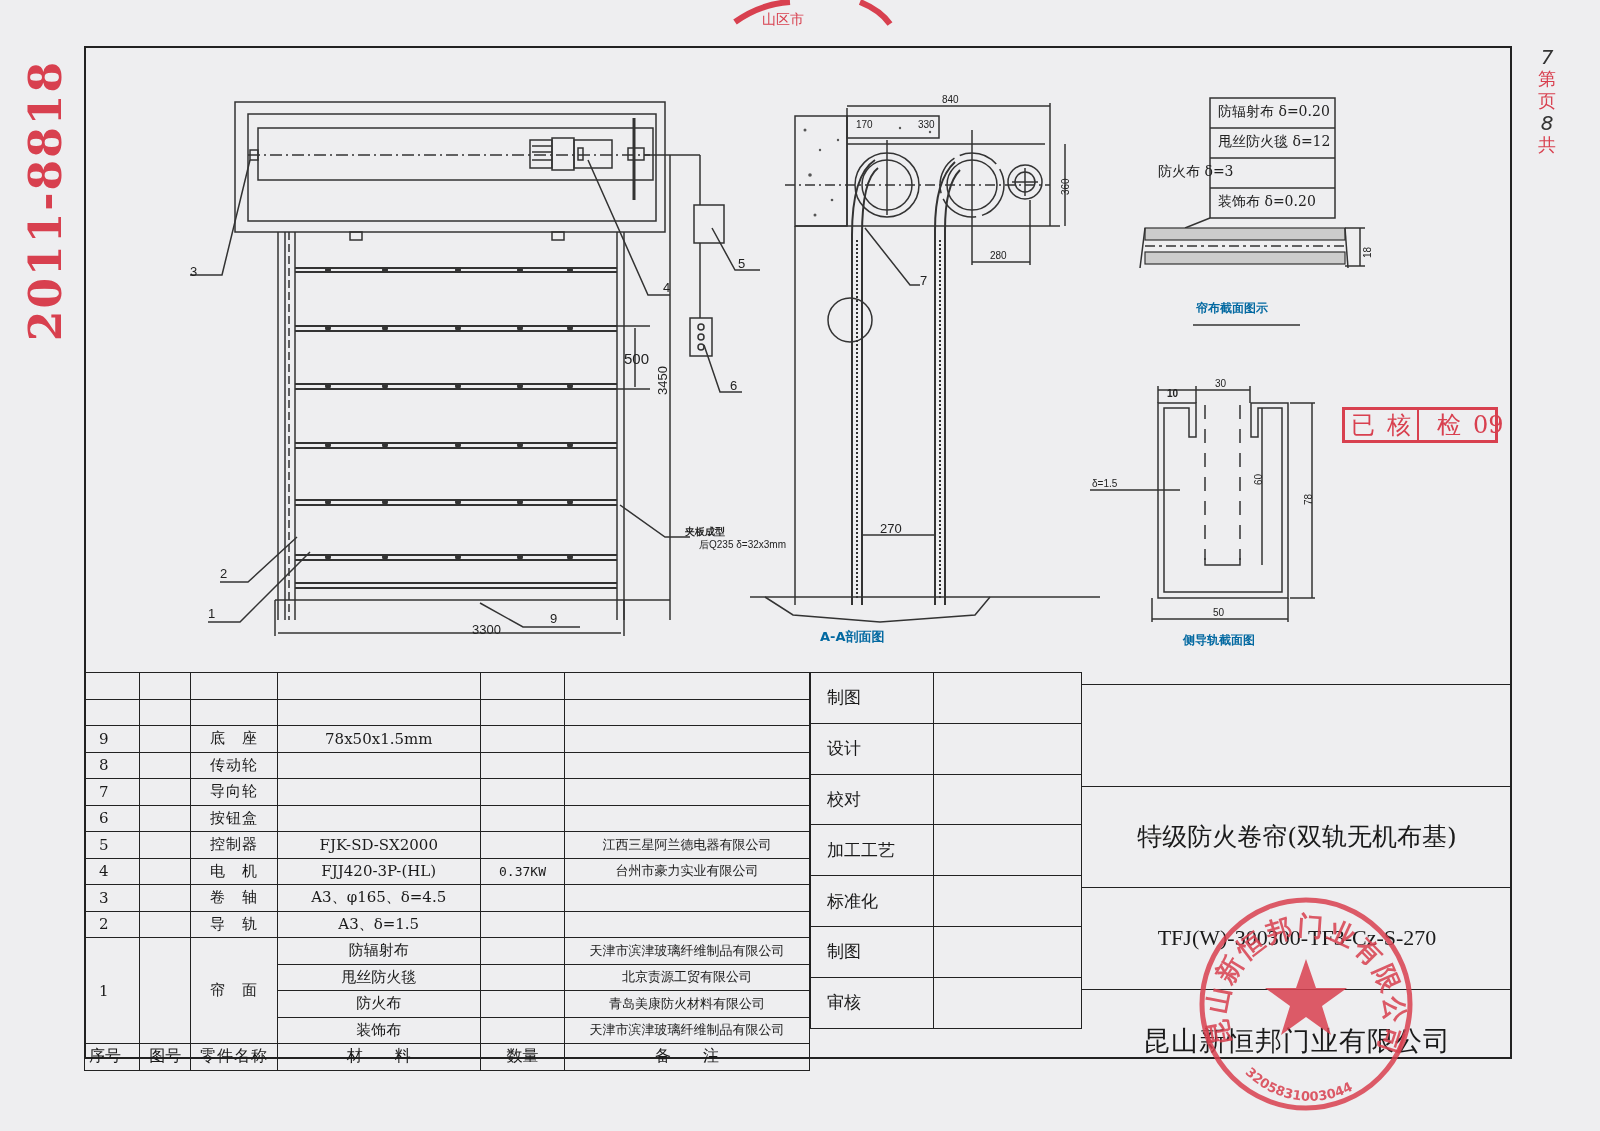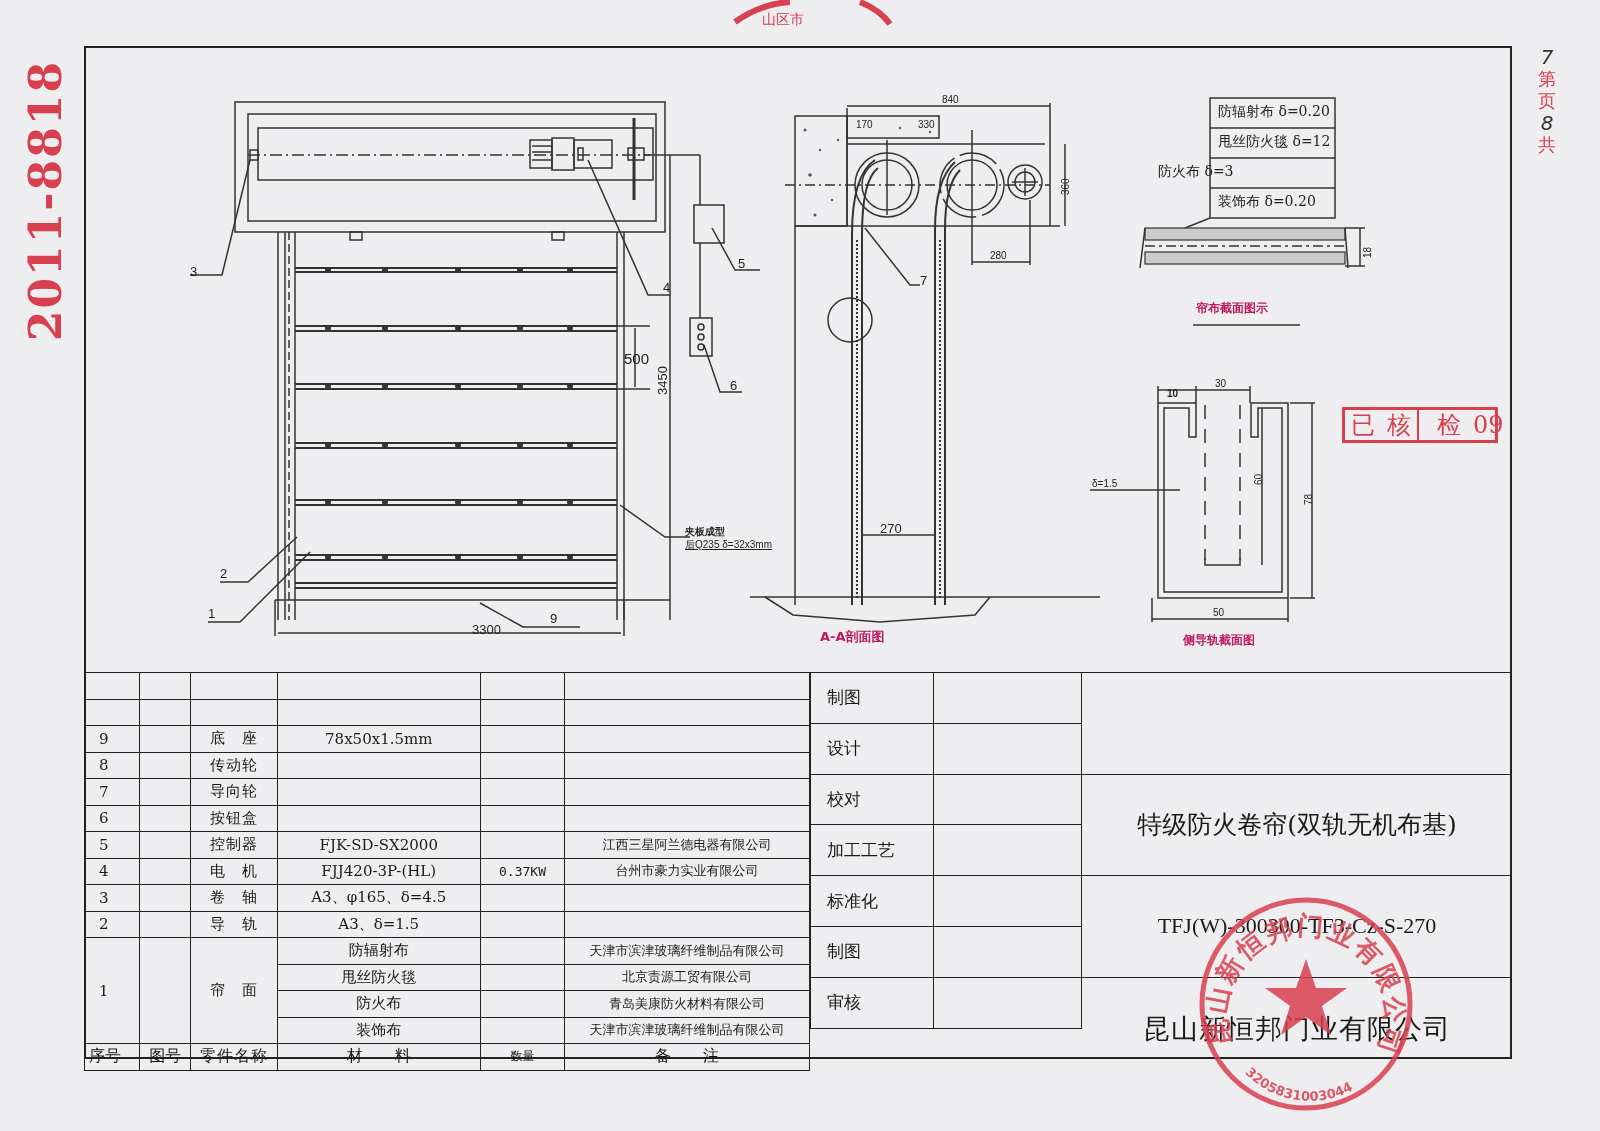--- a/index.html
+++ b/index.html
@@ -2,21 +2,21 @@
 <html><head>
 <meta charset="utf-8">
 <style>
   html,body{margin:0;padding:0;}
   body{width:1600px;height:1131px;background:#eeeef0;position:relative;overflow:hidden;
        font-family:"DejaVu Serif","Liberation Serif",serif;color:#1a1a1a;}
   .sheet{position:absolute;left:84px;top:46px;width:1428px;height:1013px;border:2px solid #222;box-sizing:border-box;}
   svg.draw{position:absolute;left:0;top:0;}
   .lbl{position:absolute;font-size:13px;font-family:"Liberation Sans",sans-serif;color:#222;white-space:nowrap;}
   .small{font-size:10px;}
-  .cap{position:absolute;font-size:13px;font-weight:bold;font-family:"DejaVu Sans",sans-serif;color:#be185d;white-space:nowrap;}
+  .cap{position:absolute;font-size:13px;font-weight:bold;font-family:"DejaVu Sans",sans-serif;color:#0369a1;white-space:nowrap;}
   
   table.parts{position:absolute;left:84px;top:672px;border-collapse:collapse;width:726px;}
   table.parts td{border:1.5px solid #222;height:25.5px;padding:0 4px;font-size:15px;text-align:center;white-space:nowrap;}
   table.parts td.num{text-align:left;padding-left:14px;width:34px;}
   table.parts td.c2{width:40px;}
   table.parts td.c3{width:74px;letter-spacing:1px;}
   table.parts td.c4{width:186px;}
   table.parts td.c5{width:72px;font-family:"DejaVu Sans Mono",monospace;font-size:13px;}
   table.parts td.c6{width:226px;font-size:13px;}
   table.parts tr.hdr td{font-size:16px;}
@@ -253,21 +253,21 @@
 <div class="lbl" style="left:663px;top:280px;">4</div>
 <div class="lbl" style="left:738px;top:256px;">5</div>
 <div class="lbl" style="left:730px;top:378px;">6</div>
 <div class="lbl" style="left:220px;top:566px;">2</div>
 <div class="lbl" style="left:208px;top:606px;">1</div>
 <div class="lbl" style="left:550px;top:611px;">9</div>
 <div class="lbl" style="left:432px;top:622px;margin-left:40px;">3300</div>
 <div class="lbl" style="left:624px;top:350px;font-size:15px;">500</div>
 <div class="lbl" style="left:655px;top:395px;transform:rotate(-90deg);transform-origin:0 0;">3450</div>
 <div class="lbl small" style="left:685px;top:525px;font-weight:bold;">夹板成型</div>
-<div class="lbl small" style="left:685px;top:538px;text-decoration:underline;">后Q235 δ=32x3mm</div>
+<div class="lbl small" style="left:699px;top:538px;">后Q235 δ=32x3mm</div>
 
 <div class="lbl small" style="left:942px;top:94px;">840</div>
 <div class="lbl small" style="left:856px;top:119px;">170</div>
 <div class="lbl small" style="left:918px;top:119px;">330</div>
 <div class="lbl small" style="left:1060px;top:195px;transform:rotate(-90deg);transform-origin:0 0;">360</div>
 <div class="lbl small" style="left:990px;top:250px;">280</div>
 <div class="lbl" style="left:880px;top:521px;">270</div>
 <div class="lbl" style="left:920px;top:273px;">7</div>
 <div class="cap" style="left:820px;top:628px;">A-A剖面图</div>
 
@@ -397,21 +397,21 @@
   <tr>
         <td class="c4">装饰布</td>
         <td class="c5"></td>
         <td class="c6">天津市滨津玻璃纤维制品有限公司</td>
       </tr>
   <tr class="hdr">
     <td class="num" style="padding-left:4px;">序号</td>
     <td class="c2">图号</td>
     <td class="c3">零件名称</td>
     <td class="c4">材　　料</td>
-    <td class="c5" style="font-family:Liberation Sans, sans-serif;font-size:12px;">数量</td>
+    <td class="c5" style="font-family:Liberation Sans, sans-serif;font-size:16px;">数量</td>
     <td class="c6" style="font-size:16px;">备　　注</td>
   </tr>
 </tbody>
   </table>
 
 <div class="signs" style="border-top:1.5px solid #222;">
   <div class="sign-row">
       <div class="sign-label">制图</div>
       <div class="sign-value"></div>
     </div>
@@ -434,21 +434,21 @@
   <div class="sign-row">
       <div class="sign-label">制图</div>
       <div class="sign-value"></div>
     </div>
   <div class="sign-row">
       <div class="sign-label">审核</div>
       <div class="sign-value"></div>
     </div>
 </div>
 
-<div class="titles" style="border-top:1.5px solid #222;">
+<div class="titles" style="border-top:1.5px solid #222;margin-top:12px;">
   <div class="title-cell" style="height:101.6px;"></div>
   <div class="title-cell" style="height:101.6px;font-size:25px;">特级防火卷帘(双轨无机布基)</div>
   <div class="title-cell" style="height:101.6px;font-size:22px;font-family:'Liberation Serif',serif;">TFJ(W)-300300-TF3-Cz-S-270</div>
   <div class="title-cell" style="height:101.6px;font-size:27px;letter-spacing:1px;border-bottom:none;">昆山新恒邦门业有限公司</div>
 </div>
 
 <svg class="seal" viewBox="0 0 222 222">
   <circle cx="111" cy="111" r="104" fill="none" stroke="#d8404f" stroke-width="5" opacity="0.85"></circle>
   <polygon points="111,66 121,95 152,95 127,113 136,142 111,124 86,142 95,113 70,95 101,95" fill="#d8404f" opacity="0.85"></polygon>
   <defs>

